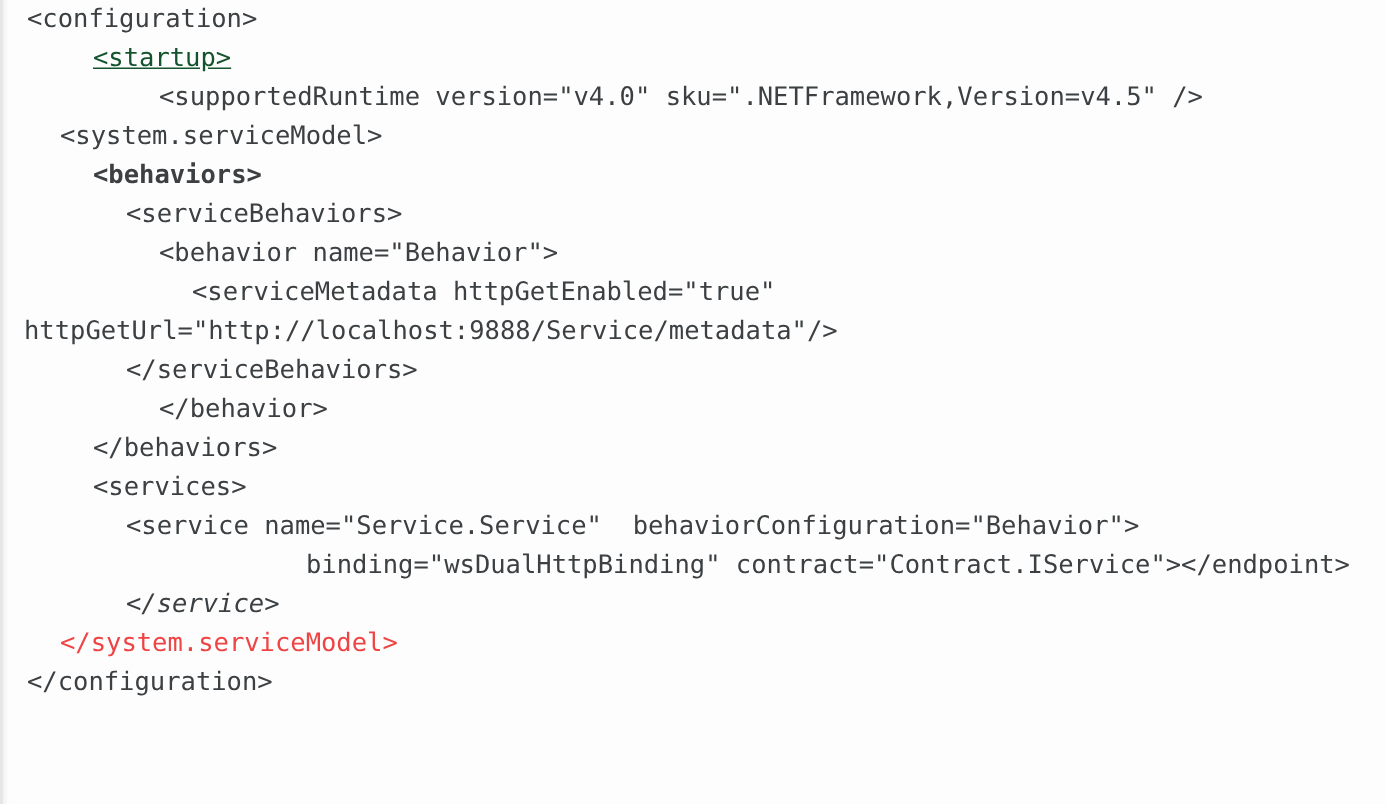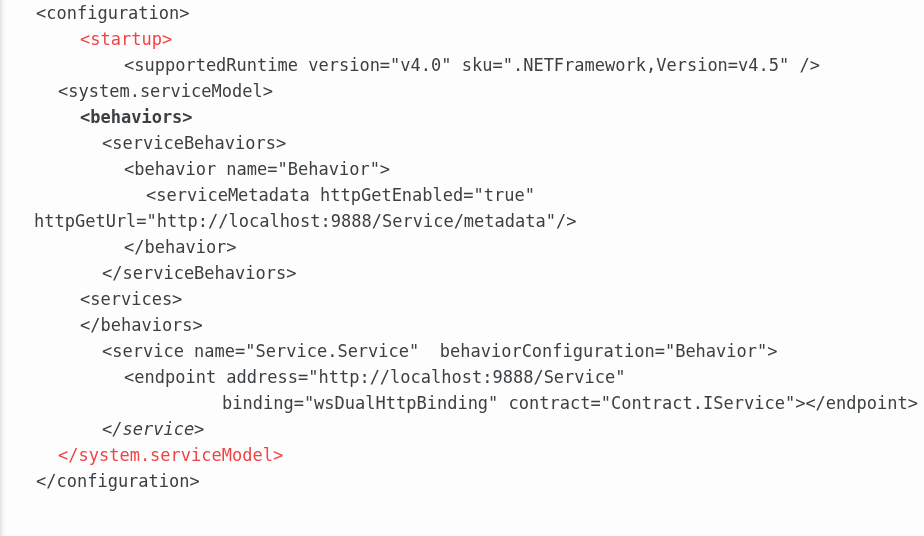--- a/index.html
+++ b/index.html
@@ -44,51 +44,49 @@
     line-height: 26px;
     white-space: pre;
     font-size: 17px;
     color: #3c4043;
     letter-spacing: 0px;
     overflow: visible;
   }
 
   .code-line-text {
     display: inline;
-    margin-left: 18px;
   }
 
   
   .text-caret {
     display: inline-block;
     width: 1px;
     height: 19px;
     background: #2b2b2b;
     vertical-align: -4px;
     margin: 0 -1px 0 0;
   }
 </style>
 </head>
 <body>
 
 <div id="code-viewer" style="background: rgb(253, 253, 253);">
   <div id="code-lines">
       <div class="code-line" style="padding-left: 16px; font-size: 17px; line-height: 26px; height: 26px; color: rgb(60, 64, 67);"><span class="code-line-text">&lt;configuration&gt;</span></div>
-      <div class="code-line" style="padding-left: 60px; font-size: 17px; line-height: 26px; height: 26px; color: #ef4444;"><span class="code-line-text">&lt;startup&gt;</span></div>
+      <div class="code-line" style="padding-left: 60px; font-size: 17px; line-height: 26px; height: 26px; color: #14532d; text-decoration: underline;"><span class="code-line-text">&lt;startup&gt;</span></div>
       <div class="code-line" style="padding-left: 104px; font-size: 17px; line-height: 26px; height: 26px; color: rgb(60, 64, 67);"><span class="code-line-text">&lt;supportedRuntime version="v4.0" sku=".NETFramework,Version=v4.5" /&gt;</span></div>
       <div class="code-line" style="padding-left: 38px; font-size: 17px; line-height: 26px; height: 26px; color: rgb(60, 64, 67);"><span class="code-line-text">&lt;system.serviceModel&gt;</span></div>
       <div class="code-line" style="padding-left: 60px; font-size: 17px; line-height: 26px; height: 26px; color: rgb(60, 64, 67); font-weight: bold;"><span class="code-line-text">&lt;behaviors&gt;</span></div>
       <div class="code-line" style="padding-left: 82px; font-size: 17px; line-height: 26px; height: 26px; color: rgb(60, 64, 67);"><span class="code-line-text">&lt;serviceBehaviors&gt;</span></div>
       <div class="code-line" style="padding-left: 104px; font-size: 17px; line-height: 26px; height: 26px; color: rgb(60, 64, 67);"><span class="code-line-text">&lt;behavior name="Behavior"&gt;</span></div>
       <div class="code-line" style="padding-left: 126px; font-size: 17px; line-height: 26px; height: 26px; color: rgb(60, 64, 67);"><span class="code-line-text">&lt;serviceMetadata httpGetEnabled="true"</span></div>
       <div class="code-line" style="padding-left: 14px; font-size: 17px; line-height: 26px; height: 26px; color: rgb(60, 64, 67);"><span class="code-line-text">httpGetUrl="http://localhost:9888/Service/metadata"/&gt;</span></div>
+      <div class="code-line" style="padding-left: 82px; font-size: 17px; line-height: 26px; height: 26px; color: rgb(60, 64, 67);"><span class="code-line-text">&lt;/serviceBehaviors&gt;</span></div>
       <div class="code-line" style="padding-left: 104px; font-size: 17px; line-height: 26px; height: 26px; color: rgb(60, 64, 67);"><span class="code-line-text">&lt;/behavior&gt;</span></div>
-      <div class="code-line" style="padding-left: 82px; font-size: 17px; line-height: 26px; height: 26px; color: rgb(60, 64, 67);"><span class="code-line-text">&lt;/serviceBehaviors&gt;</span></div>
+      <div class="code-line" style="padding-left: 60px; font-size: 17px; line-height: 26px; height: 26px; color: rgb(60, 64, 67);"><span class="code-line-text">&lt;/behaviors&gt;</span></div>
       <div class="code-line" style="padding-left: 60px; font-size: 17px; line-height: 26px; height: 26px; color: rgb(60, 64, 67);"><span class="code-line-text">&lt;services&gt;</span></div>
-      <div class="code-line" style="padding-left: 60px; font-size: 17px; line-height: 26px; height: 26px; color: rgb(60, 64, 67);"><span class="code-line-text">&lt;/behaviors&gt;</span></div>
       <div class="code-line" style="padding-left: 82px; font-size: 17px; line-height: 26px; height: 26px; color: rgb(60, 64, 67);"><span class="code-line-text">&lt;service name="Service.Service"  behaviorConfiguration="Behavior"&gt;</span></div>
-      <div class="code-line" style="padding-left: 104px; font-size: 17px; line-height: 26px; height: 26px; color: rgb(60, 64, 67);"><span class="code-line-text">&lt;endpoint address="http://localhost:9888/Service"</span></div>
       <div class="code-line" style="padding-left: 202px; font-size: 17px; line-height: 26px; height: 26px; color: rgb(60, 64, 67);"><span class="code-line-text">binding="wsDualHttpBinding" contract="Contract.IService"&gt;&lt;/endpoint&gt;</span></div>
       <div class="code-line" style="padding-left: 82px; font-size: 17px; line-height: 26px; height: 26px; color: rgb(60, 64, 67); font-style: italic;"><span class="code-line-text">&lt;/service&gt;</span></div>
       <div class="code-line" style="padding-left: 38px; font-size: 17px; line-height: 26px; height: 26px; color: #ef4444;"><span class="code-line-text">&lt;/system.serviceModel&gt;</span></div>
       <div class="code-line" style="padding-left: 16px; font-size: 17px; line-height: 26px; height: 26px; color: rgb(60, 64, 67);"><span class="code-line-text">&lt;/configuration&gt;</span></div>
     </div>
 </div>
 
 </body></html>

